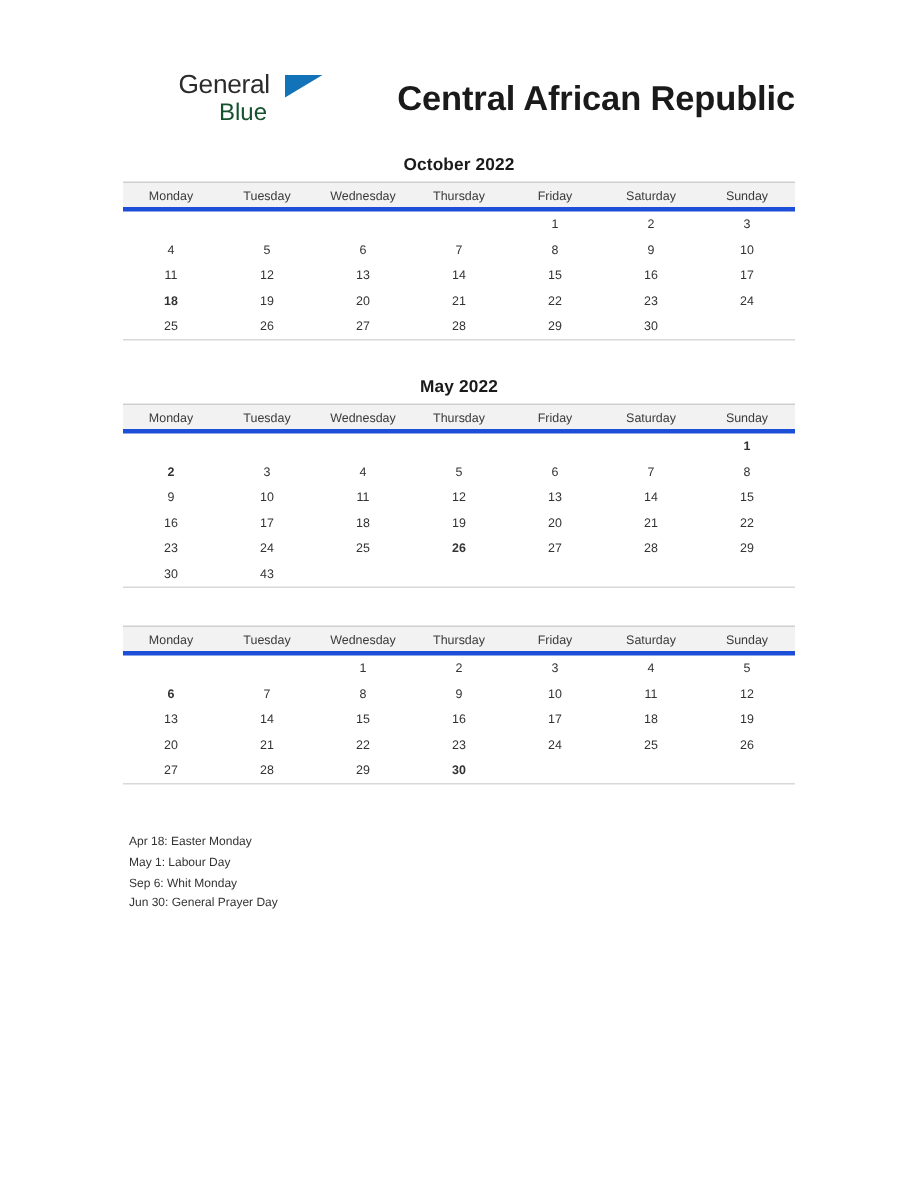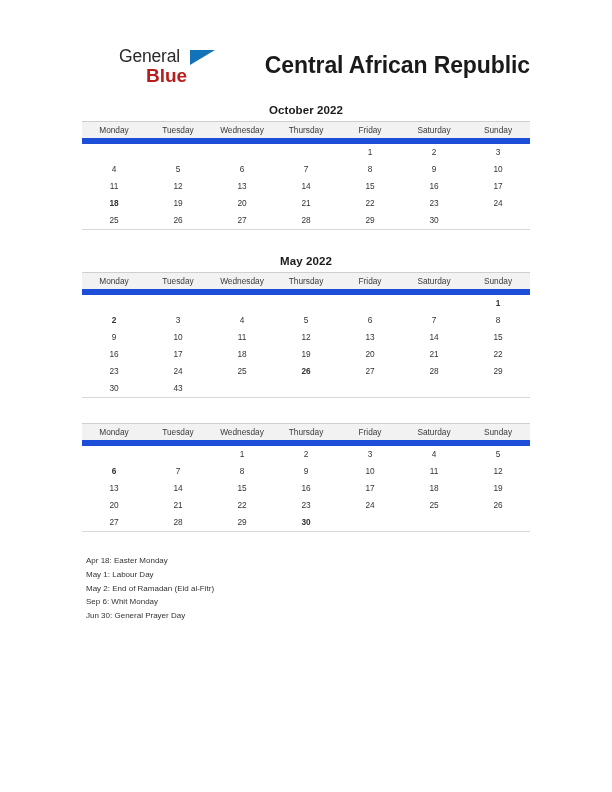--- a/index.html
+++ b/index.html
@@ -50,23 +50,23 @@
     top: 4px;
     width: 0;
     height: 0;
     border-left: 25px solid #1273b8;
     border-bottom: 15px solid transparent;
   }
   .logo-blue {
     position: absolute;
     left: 27px;
     top: 19px;
-    font-size: 19px;
-    font-weight: 700;
-    color: #b91c1c;
+    font-size: 16px;
+    font-weight: 400;
+    color: #14532d;
     line-height: 21px;
     white-space: nowrap;
   }
   .page-title {
     position: absolute;
     right: 82px;
     top: 52px;
     font-size: 23px;
     font-weight: bold;
     color: #1a1a1a;
@@ -95,21 +95,21 @@
     letter-spacing: 0.1px;
   }
   table.cal {
     width: 448px;
     border-collapse: collapse;
     table-layout: fixed;
   }
   table.cal thead th {
     background: #f2f2f2;
     border-top: 1px solid #cfcfcf;
-    border-bottom: 6px solid #1d4ed8;
+    border-bottom: 3px solid #1d4ed8;
     font-size: 8.3px;
     font-weight: normal;
     color: #3a3a3a;
     text-align: center;
     height: 16px;
     line-height: 16px;
     padding: 0;
   }
   table.cal tbody td {
     text-align: center;
@@ -353,16 +353,15 @@
             <td class="empty">&nbsp;</td>
           </tr>
         </tbody>
       </table>
     </div>
   </div>
 
 <div class="legend">
     <div class="legend-item">Apr 18: Easter Monday</div>
     <div class="legend-item">May 1: Labour Day</div>
-    <div class="legend-item">May 2: End of Ramadan (Eid al-Fitr)</div>
     <div class="legend-item">Sep 6: Whit Monday</div>
     <div class="legend-item">Jun 30: General Prayer Day</div>
   </div>
 
 </body></html>

